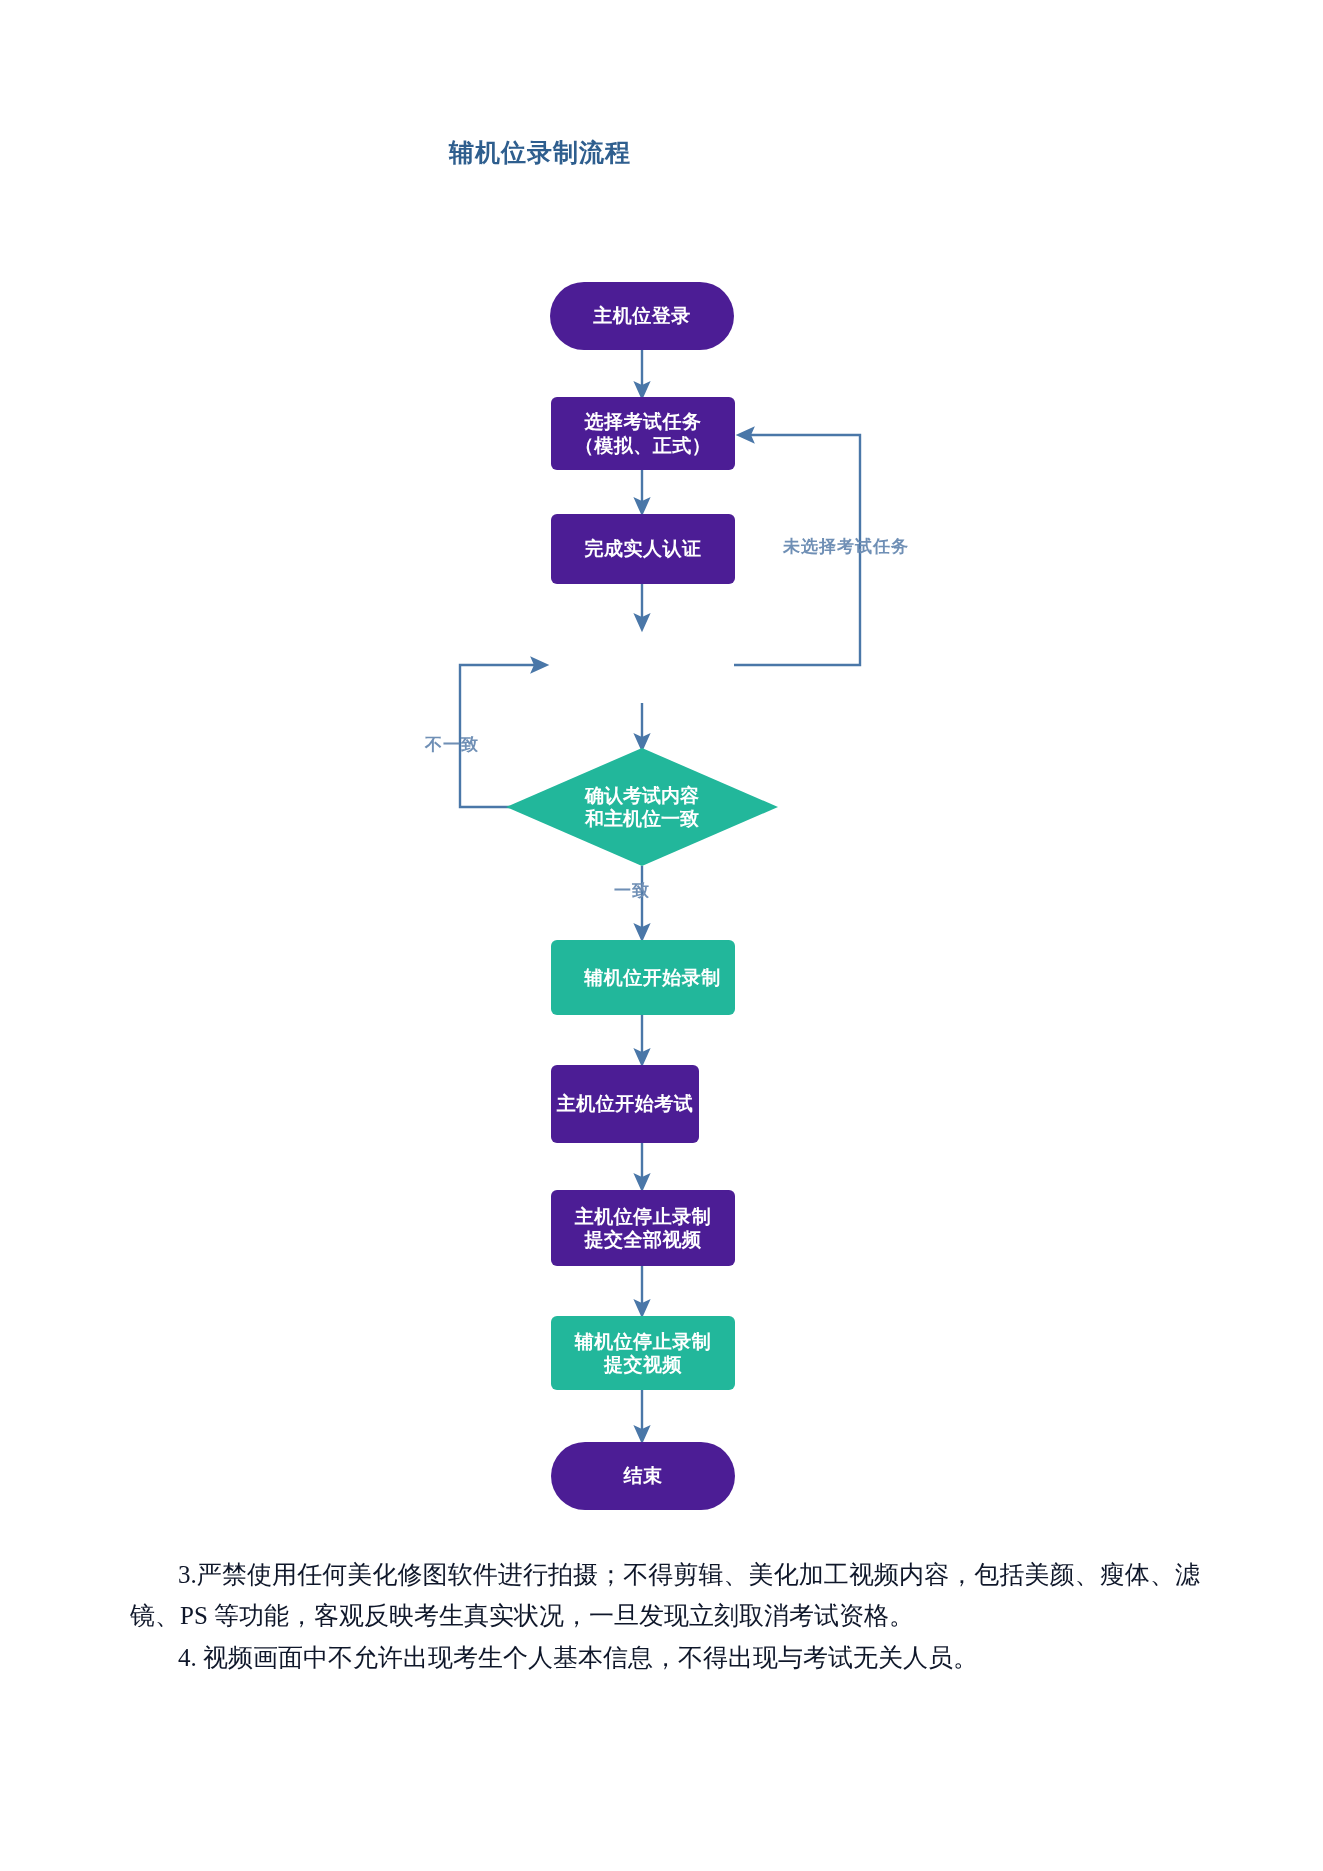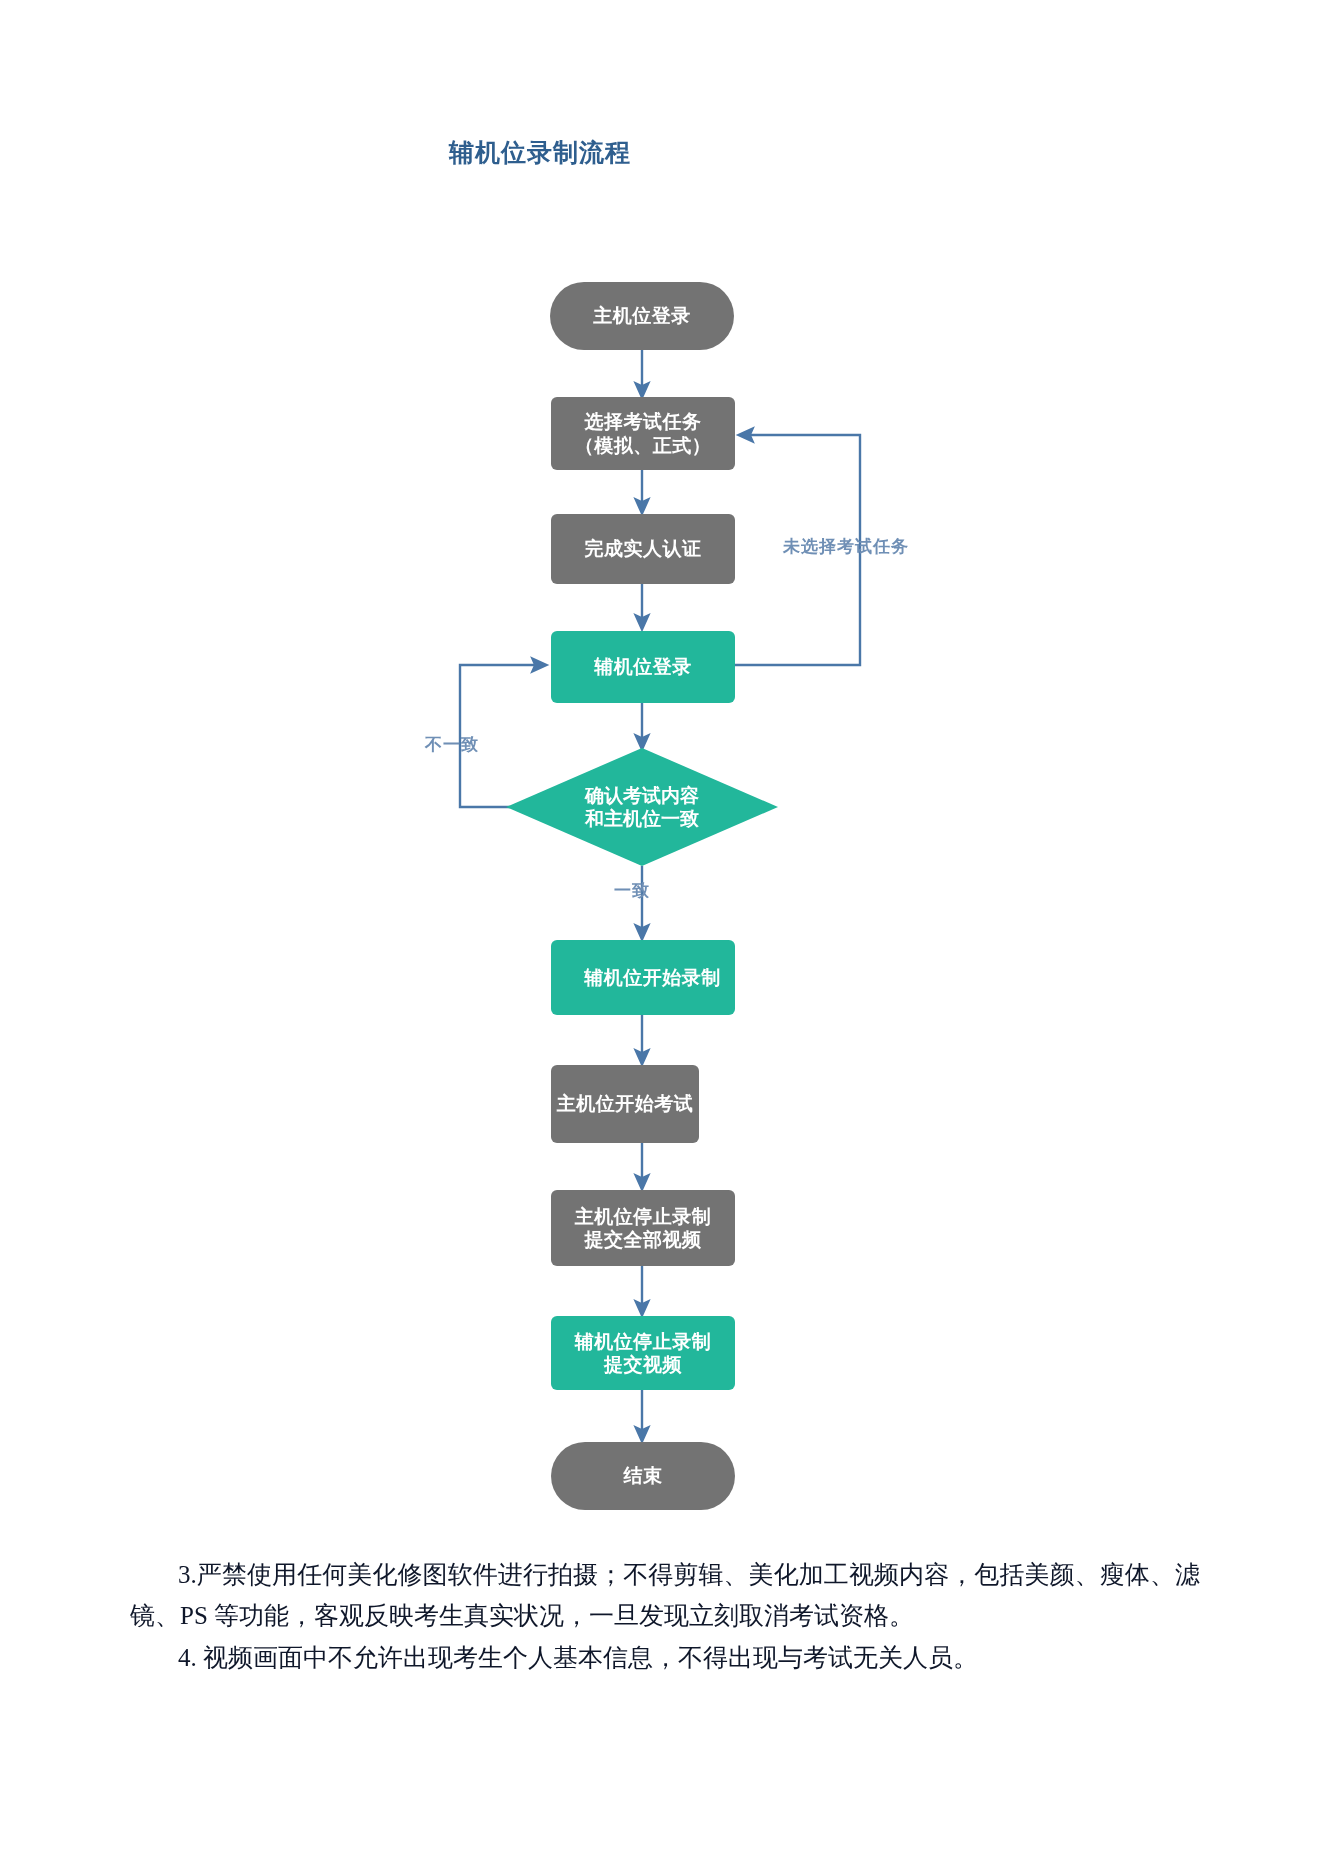--- a/index.html
+++ b/index.html
@@ -55,21 +55,21 @@
     justify-content: center;
     text-align: center;
     color: #ffffff;
     font-family: "Liberation Sans", "DejaVu Sans", sans-serif;
     font-weight: bold;
     font-size: 19px;
     line-height: 1.22;
     letter-spacing: 0.5px;
     white-space: pre-line;
   }
-  .node.blue   { background: #737373; }
+  .node.blue   { background: #4c1d95; }
   .node.green  { background: #22B79B; }
   .node.pill   { border-radius: 999px; }
   .node.rect   { border-radius: 6px; }
 
   .diamond-wrap {
     position: absolute;
     display: flex;
     align-items: center;
     justify-content: center;
   }
@@ -158,21 +158,20 @@
     </g>
   </svg>
 
   <div class="node pill blue" style="left:550px; top:282px; width:184px; height:68px;">主机位登录</div>
 
   <div class="node rect blue" style="left:551px; top:397px; width:184px; height:73px;">选择考试任务
 （模拟、正式）</div>
 
   <div class="node rect blue" style="left:551px; top:514px; width:184px; height:70px;">完成实人认证</div>
 
-  <div class="node rect green" style="left:551px; top:631px; width:184px; height:72px;">辅机位登录</div>
 
   <div class="diamond-wrap" style="left:506px; top:748px; width:272px; height:118px;">
     <div class="diamond-shape"></div>
     <div class="diamond-label">确认考试内容
 和主机位一致</div>
   </div>
 
   <div class="node rect green" style="left:551px; top:940px; width:184px; height:75px;padding-left:19px;">辅机位开始录制</div>
 
   <div class="node rect blue" style="left:551px; top:1065px; width:148px; height:78px;">主机位开始考试</div>

